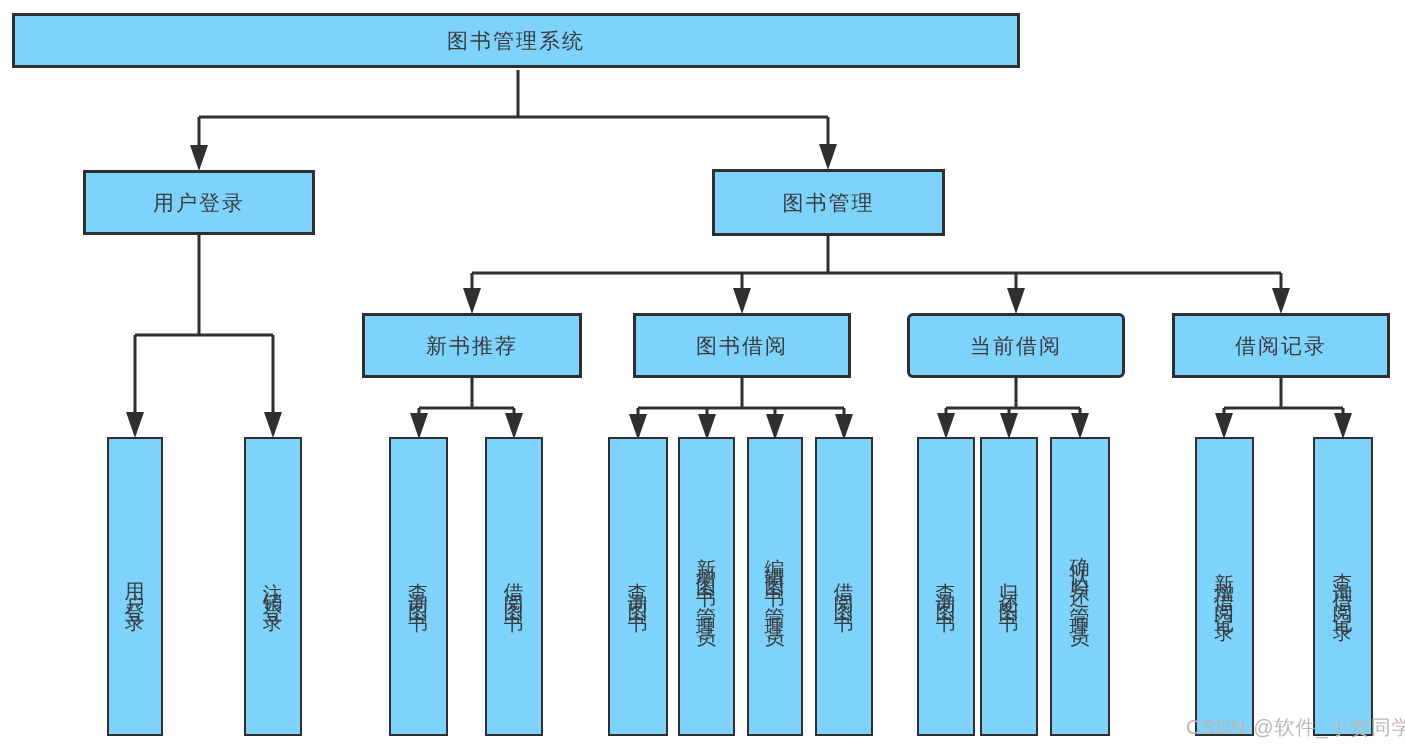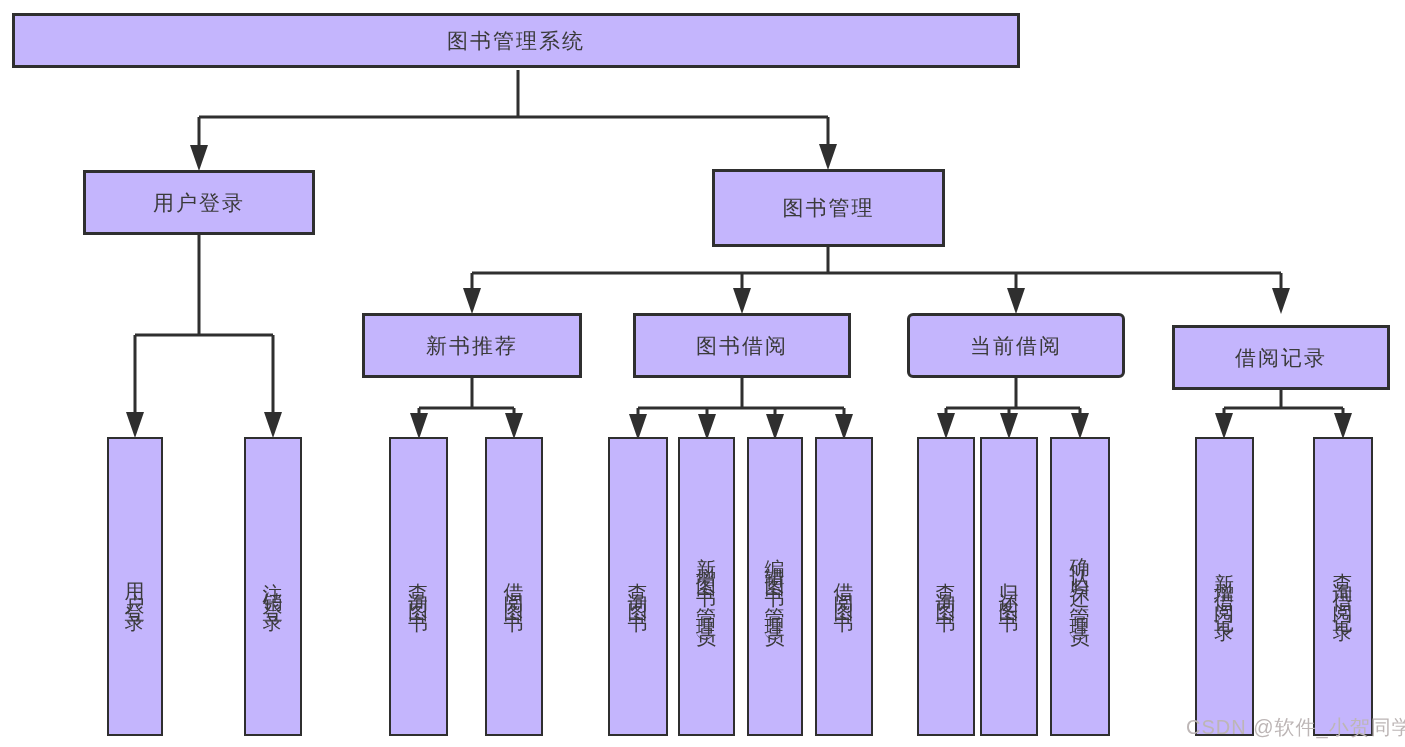--- a/index.html
+++ b/index.html
@@ -15,21 +15,21 @@
     width:1405px;height:747px;
     background:var(--bg);
     font-family:"Liberation Sans","DejaVu Sans",sans-serif;
     color:var(--text);
     overflow:hidden;
   }
   .wires{position:absolute;left:0;top:0;width:1405px;height:747px;}
   .node{
     position:absolute;
     border:3px solid var(--line);
-    background:#c4b5fd;
+    background:#7dd3fc;
     display:flex;align-items:center;justify-content:center;
     text-align:center;
   }
   .hbox{font-size:21px;letter-spacing:2px;}
   .vbox{
     writing-mode:vertical-rl;
     font-size:20px;
     letter-spacing:10px;
     top:437px;height:299px;
     border-width:2.5px;
@@ -79,26 +79,26 @@
       <polygon points="1000,413 1018,413 1009,439"></polygon>
       <polygon points="1071,413 1089,413 1080,439"></polygon>
       <polygon points="1215,413 1233,413 1224,439"></polygon>
       <polygon points="1334,413 1352,413 1343,439"></polygon>
     </g>
   </svg>
 
   <div class="node hbox" style="left:12px;top:13px;width:1008px;height:55px;">图书管理系统</div>
 
   <div class="node hbox" style="left:83px;top:170px;width:232px;height:65px;">用户登录</div>
-  <div class="node hbox" style="left:712px;top:169px;width:233px;height:78px;">图书管理</div>
+  <div class="node hbox" style="left:712px;top:169px;width:233px;height:67px;">图书管理</div>
 
   <div class="node hbox" style="left:362px;top:313px;width:220px;height:65px;">新书推荐</div>
   <div class="node hbox" style="left:633px;top:313px;width:218px;height:65px;">图书借阅</div>
   <div class="node hbox" style="left:907px;top:313px;width:218px;height:65px;border-radius:6px;">当前借阅</div>
-  <div class="node hbox" style="left:1172px;top:325px;width:218px;height:65px;">借阅记录</div>
+  <div class="node hbox" style="left:1172px;top:313px;width:218px;height:65px;">借阅记录</div>
 
   <div class="node vbox" style="left:107px;width:56px;">用户登录</div>
   <div class="node vbox" style="left:244px;width:58px;">注销登录</div>
 
   <div class="node vbox" style="left:389px;width:59px;">查询图书</div>
   <div class="node vbox" style="left:485px;width:58px;">借阅图书</div>
 
   <div class="node vbox" style="left:608px;width:60px;">查询图书</div>
   <div class="node vbox" style="left:678px;width:57px;">新增图书（管理员）</div>
   <div class="node vbox" style="left:747px;width:56px;">编辑图书（管理员）</div>

